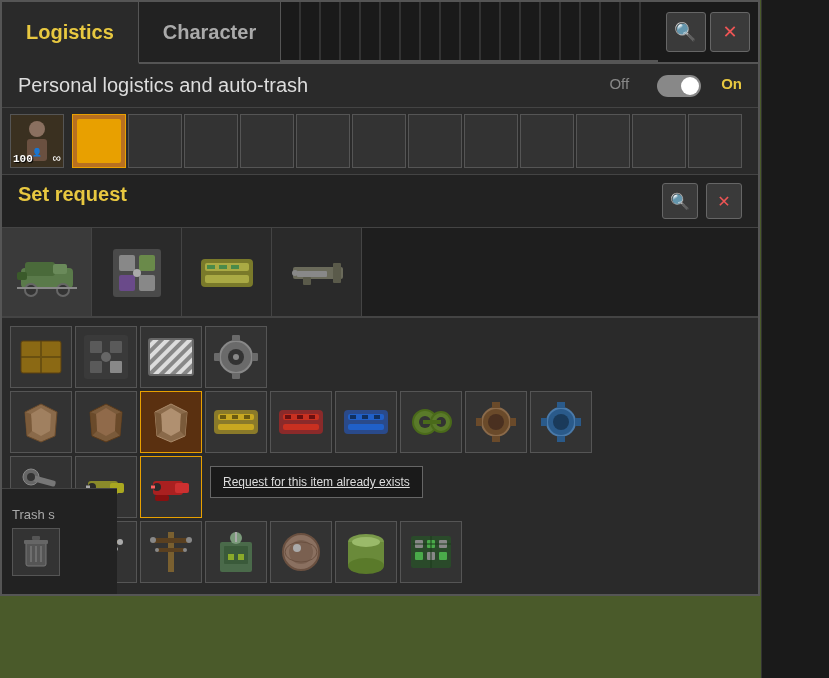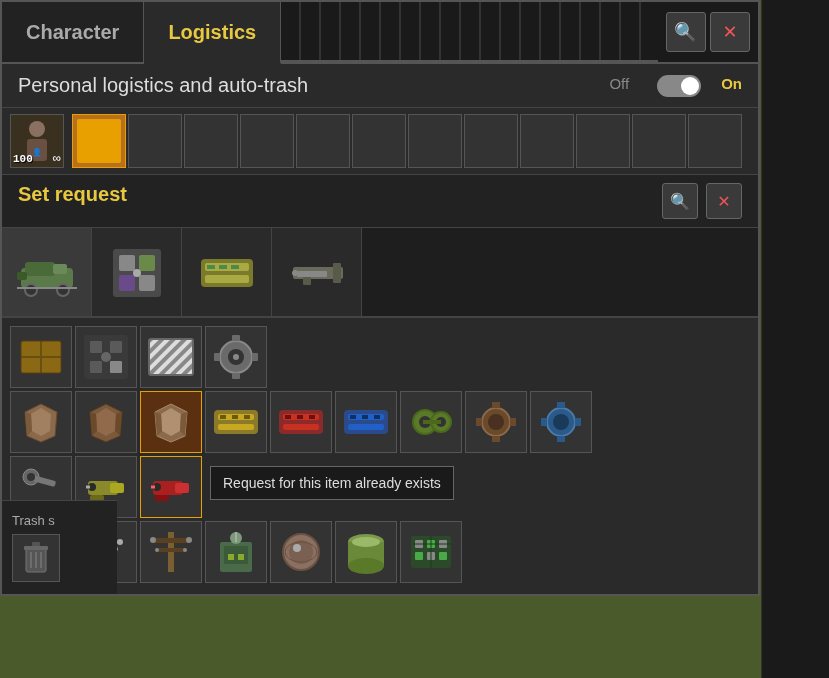--- a/index.html
+++ b/index.html
@@ -274,24 +274,25 @@
       background: #5a3010;
     }
 
     
     .tooltip {
       position: absolute;
       background: #1a1a1a;
       border: 1px solid #666;
       color: #ddd;
       padding: 8px 12px;
-      font-size: 14px;
+      font-size: 12px;
       white-space: nowrap;
       z-index: 100;
       pointer-events: none;
+      text-decoration: underline;
     }
 
     .trash-label {
       color: #aaa;
       font-size: 13px;
       margin-bottom: 6px;
     }
 
     .trash-icon {
       width: 48px;
@@ -335,25 +336,25 @@
 </head>
 <body>
 
 <div class="panel-wrapper">
 
   <div class="bg-grass"></div>
 
   <div style="position:absolute;top:0;left:0;width:760px;background:#2a2a2a;border:2px solid #555;">
 
     <div class="tab-bar">
+      <div class="tab active">
+        <span>Logistics</span>
+      </div>
       <div class="tab">
         <span>Character</span>
-      </div>
-      <div class="tab active">
-        <span>Logistics</span>
       </div>
       <div class="tab-spacer"></div>
       <div class="tab-buttons">
         <div class="icon-btn">
           <span>🔍</span>
         </div>
         <div class="icon-btn" style="color:#e55;">
           <span>✕</span>
         </div>
       </div>
@@ -724,21 +725,21 @@
               <rect x="34" y="26" width="8" height="8" rx="1" fill="#4aaa4a"></rect>
               <line x1="8" y1="18" x2="46" y2="18" stroke="#1a3a1a" stroke-width="1"></line>
               <line x1="26" y1="10" x2="26" y2="42" stroke="#1a3a1a" stroke-width="1"></line>
             </svg>
           </div>
         </div>
 
       </div>
     </div>
 
-    <div style="position:absolute;bottom:0;left:0;width:115px;background:#222;border-top:1px solid #444;padding:12px 10px;">
+    <div style="position:absolute;bottom:0;left:0;width:115px;background:#222;border-top:1px solid #444;padding:18px 10px;">
       <div class="trash-label">Trash s</div>
       <div class="trash-icon">
         <svg width="32" height="36" viewBox="0 0 32 36">
           <rect x="6" y="8" width="20" height="24" rx="2" fill="#555" stroke="#777" stroke-width="1"></rect>
           <rect x="4" y="6" width="24" height="4" rx="1" fill="#666"></rect>
           <rect x="12" y="2" width="8" height="4" rx="1" fill="#555"></rect>
           <line x1="11" y1="12" x2="11" y2="28" stroke="#777" stroke-width="1.5"></line>
           <line x1="16" y1="12" x2="16" y2="28" stroke="#777" stroke-width="1.5"></line>
           <line x1="21" y1="12" x2="21" y2="28" stroke="#777" stroke-width="1.5"></line>
         </svg>

